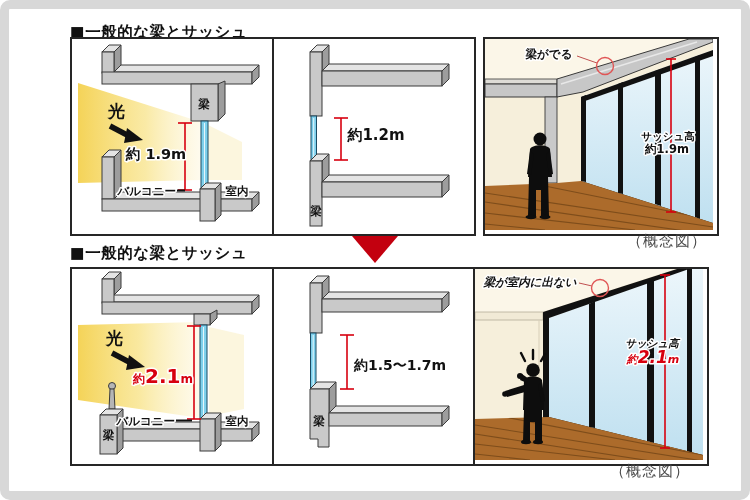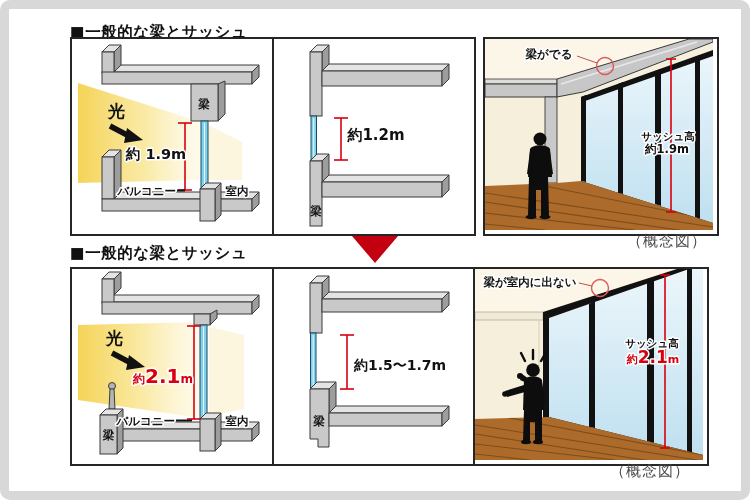--- a/index.html
+++ b/index.html
@@ -264,21 +264,21 @@
         <polygon class="cside" points="168,144 175,137 175,150 168,157"></polygon>
         <text class="lbl" x="45" y="156" text-anchor="middle">梁</text>
       </g>
       <line class="redline" x1="73" y1="66" x2="73" y2="120"></line>
       <line class="redline" x1="66" y1="66" x2="80" y2="66"></line>
       <line class="redline" x1="66" y1="120" x2="80" y2="120"></line>
       <text class="dim-black halo" x="126" y="101" font-size="14" text-anchor="middle">約1.5〜1.7m</text>
     </svg>
   </div>
 
-  <div class="panel" style="left:473px;top:267px;width:232px;height:195px;">
+  <div class="panel" style="left:473px;top:267px;width:232px;height:195px;font-style:italic;">
     <svg width="228" height="191" viewBox="0 0 228 191">
       <defs>
         <linearGradient id="glF" x1="0" y1="0" x2="0" y2="1">
           <stop offset="0" stop-color="#ecf6fb"></stop>
           <stop offset="1" stop-color="#bfe0f0"></stop>
         </linearGradient>
         <clipPath id="flClipF">
             <polygon points="0,150 74,148 228,186 228,191 0,191"></polygon>
           </clipPath>
       </defs>

